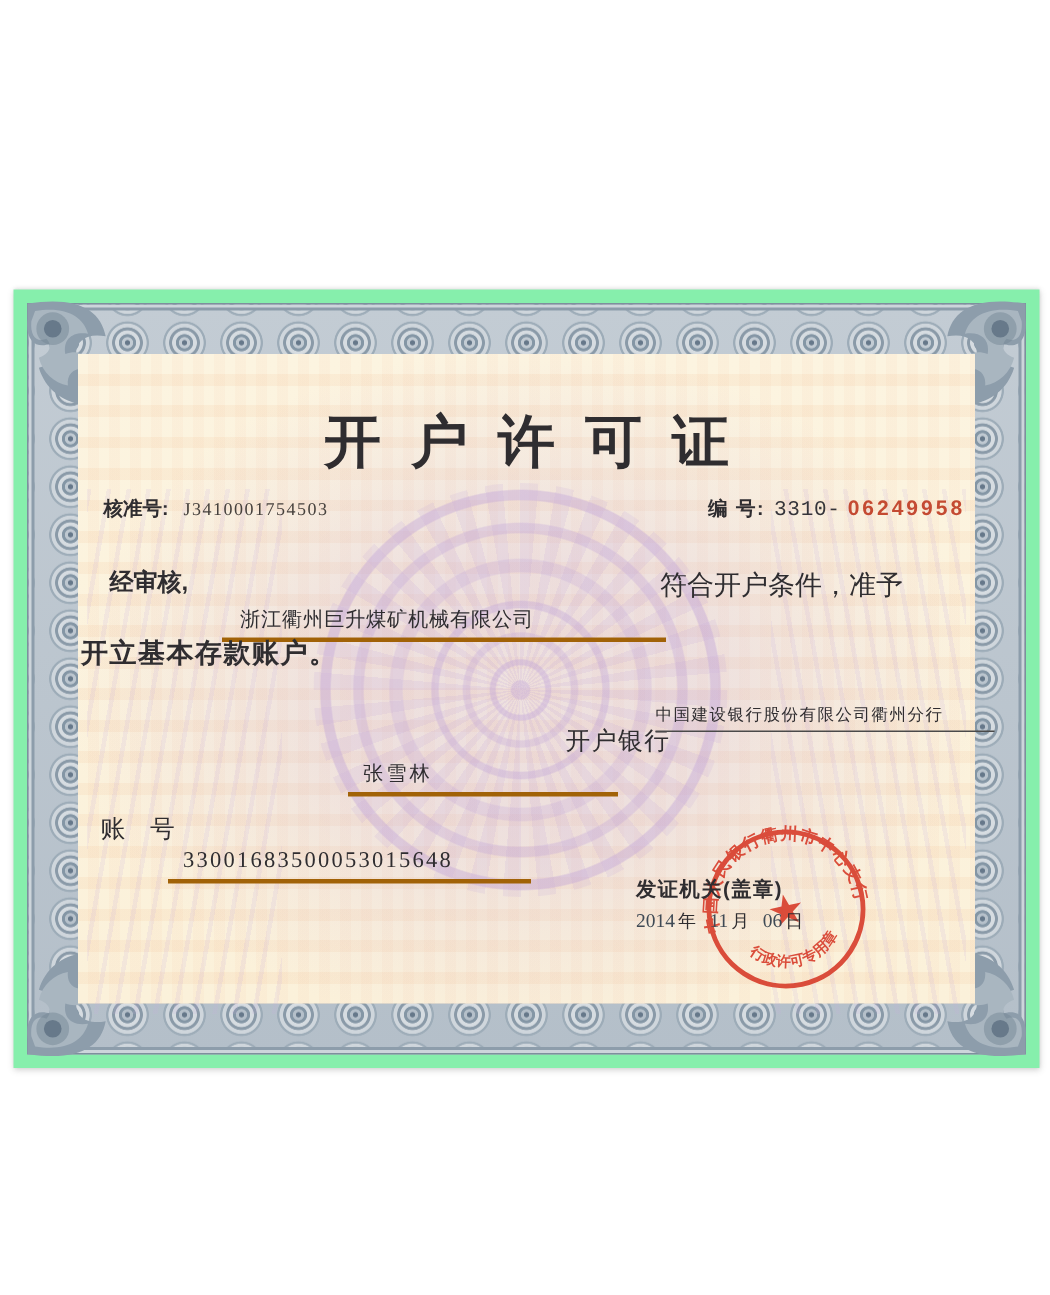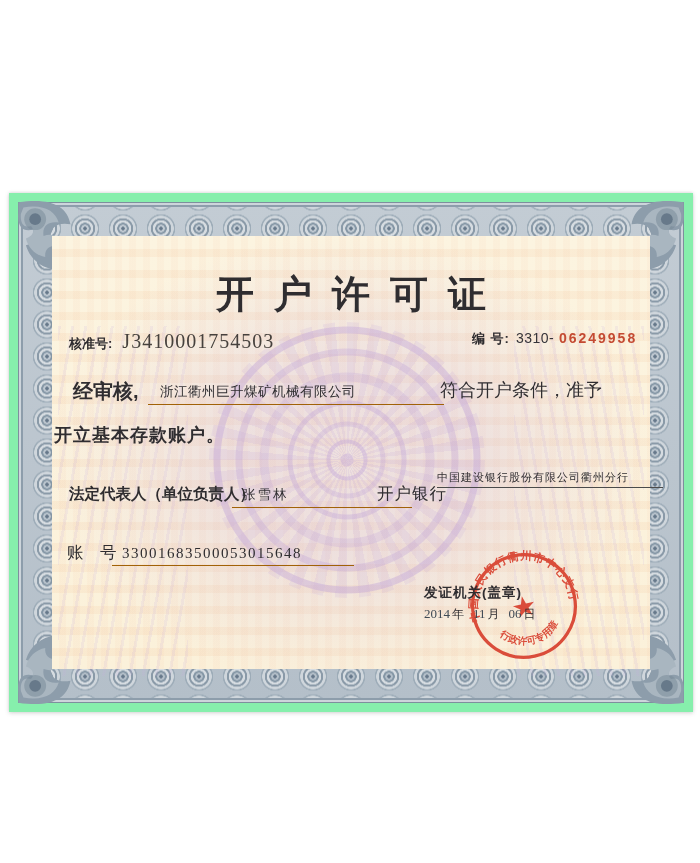--- a/index.html
+++ b/index.html
@@ -80,29 +80,29 @@
   
   .paper .txt{position:absolute;color:#2f2d30;white-space:nowrap;}
   .title{
     left:0;right:0;top:76px;text-align:center;
     font-family:"Liberation Serif","DejaVu Serif",serif;
     font-size:38px;font-weight:700;letter-spacing:20px;text-indent:20px;
     color:#343036;
   }
   .lbl{font-weight:700;}
   .serif{font-family:"Liberation Serif","DejaVu Serif",serif;}
-  .field{border-bottom:1px solid #a16207;display:inline-block;}
+  .field{border-bottom:3px solid #a16207;display:inline-block;margin-top:21px;}
 
   .approval{left:60px;top:137px;font-size:13px;color:#3a3a3a;}
-  .approval .val{font-size:20px;letter-spacing:1px;color:#46413d;margin-left:10px;}
+  .approval .val{font-size:12px;letter-spacing:1px;color:#46413d;margin-left:10px;}
   .serial{left:463px;top:137px;font-size:13px;color:#3a3a3a;letter-spacing:1px;}
-  .serial .pre{font-size:14px;margin-left:6px;letter-spacing:.5px;color:#35343a;}
+  .serial .pre{font-size:14px;margin-left:6px;letter-spacing:.5px;color:#35343a;font-family:Liberation Mono, monospace;}
   .serial .red{font-size:14px;font-weight:700;letter-spacing:2px;color:#c44a32;}
 
-  .body1-pre{left:64px;top:185px;font-size:20px;font-weight:700;}
+  .body1-pre{left:64px;top:185px;font-size:16px;font-weight:700;}
   .company{left:139px;top:190px;width:284px;font-size:13.5px;color:#6e6159;
     padding:0 0 3px 12px;letter-spacing:.5px;}
   .body1-suf{left:431px;top:185px;font-size:18px;font-weight:400;}
   .body2{left:45px;top:230px;font-size:18px;font-weight:700;letter-spacing:1px;}
 
   .legal-lbl{left:60px;top:291px;font-size:15.5px;font-weight:700;}
   .legal-name{left:223px;top:293px;width:170px;font-size:13.5px;color:#6e6159;
     padding:0 0 3px 10px;letter-spacing:2px;}
   .bank-lbl{left:368px;top:290px;font-size:16.5px;font-weight:400;letter-spacing:1px;}
   .bank-name{left:428px;top:276px;width:226px;font-size:11px;line-height:16px;
@@ -173,21 +173,20 @@
 
   <div class="txt serial">
     <span class="lbl">编 号:</span><span class="pre">3310-</span> <span class="red">06249958</span>
   </div>
 
   <div class="txt body1-pre lbl">经审核,</div>
   <div class="txt serif field company">浙江衢州巨升煤矿机械有限公司</div>
   <div class="txt body1-suf lbl">符合开户条件，准予</div>
   <div class="txt body2 lbl">开立基本存款账户。</div>
 
-  <div class="txt legal-lbl">法定代表人（单位负责人）</div>
   <div class="txt serif field legal-name">张雪林</div>
   <div class="txt bank-lbl">开户银行</div>
   <div class="txt serif bank-name">中国建设银行股份有限公司衢州分行</div>
 
   <div class="txt acct-lbl">账　号</div>
   <div class="txt serif field acct-num">33001683500053015648</div>
 
   <div class="txt issuer">发证机关(盖章)</div>
 
   <div class="txt dateline">

